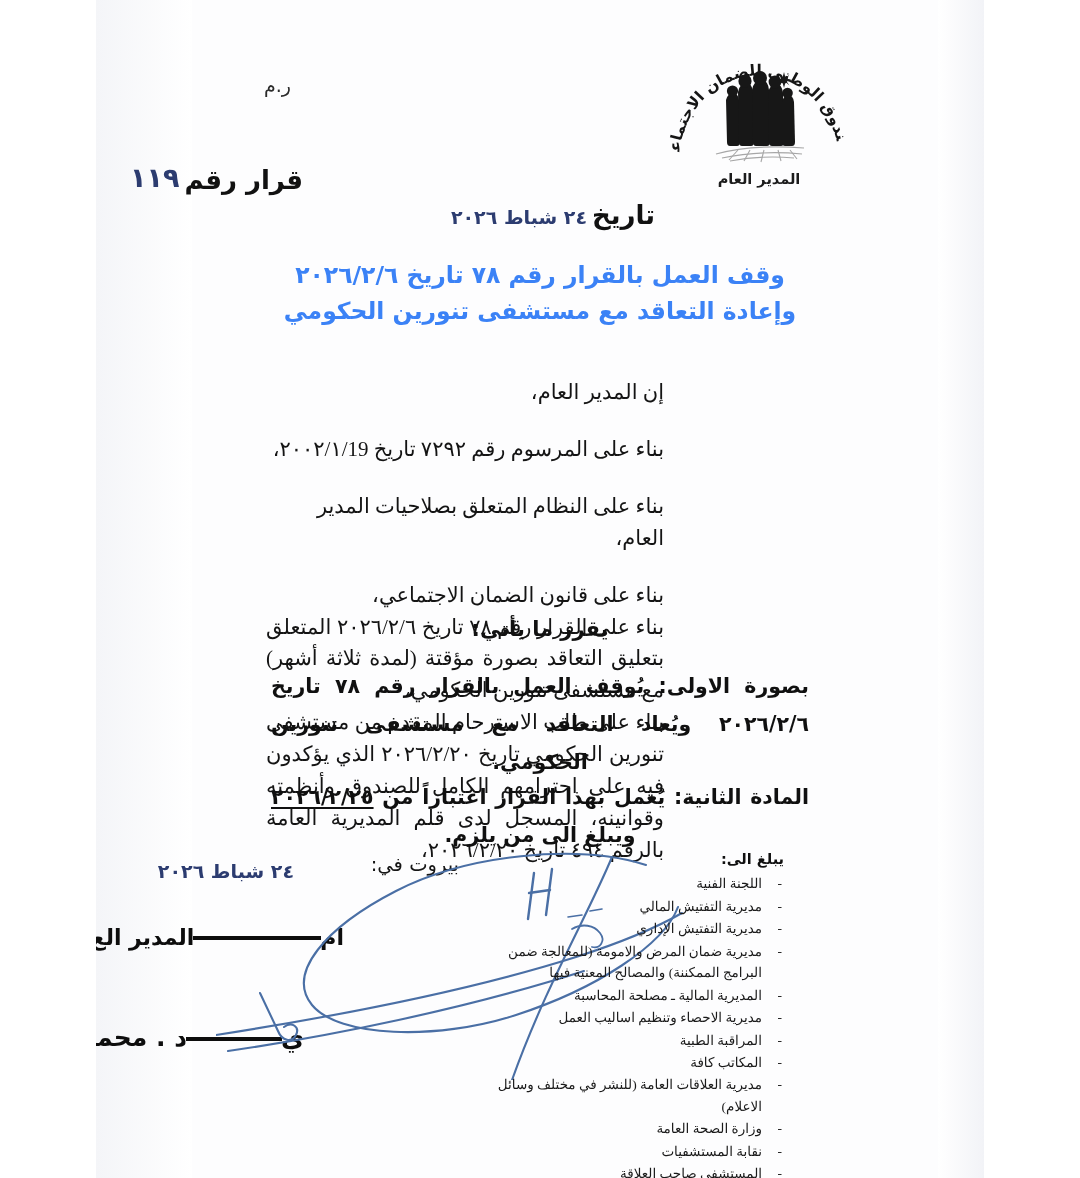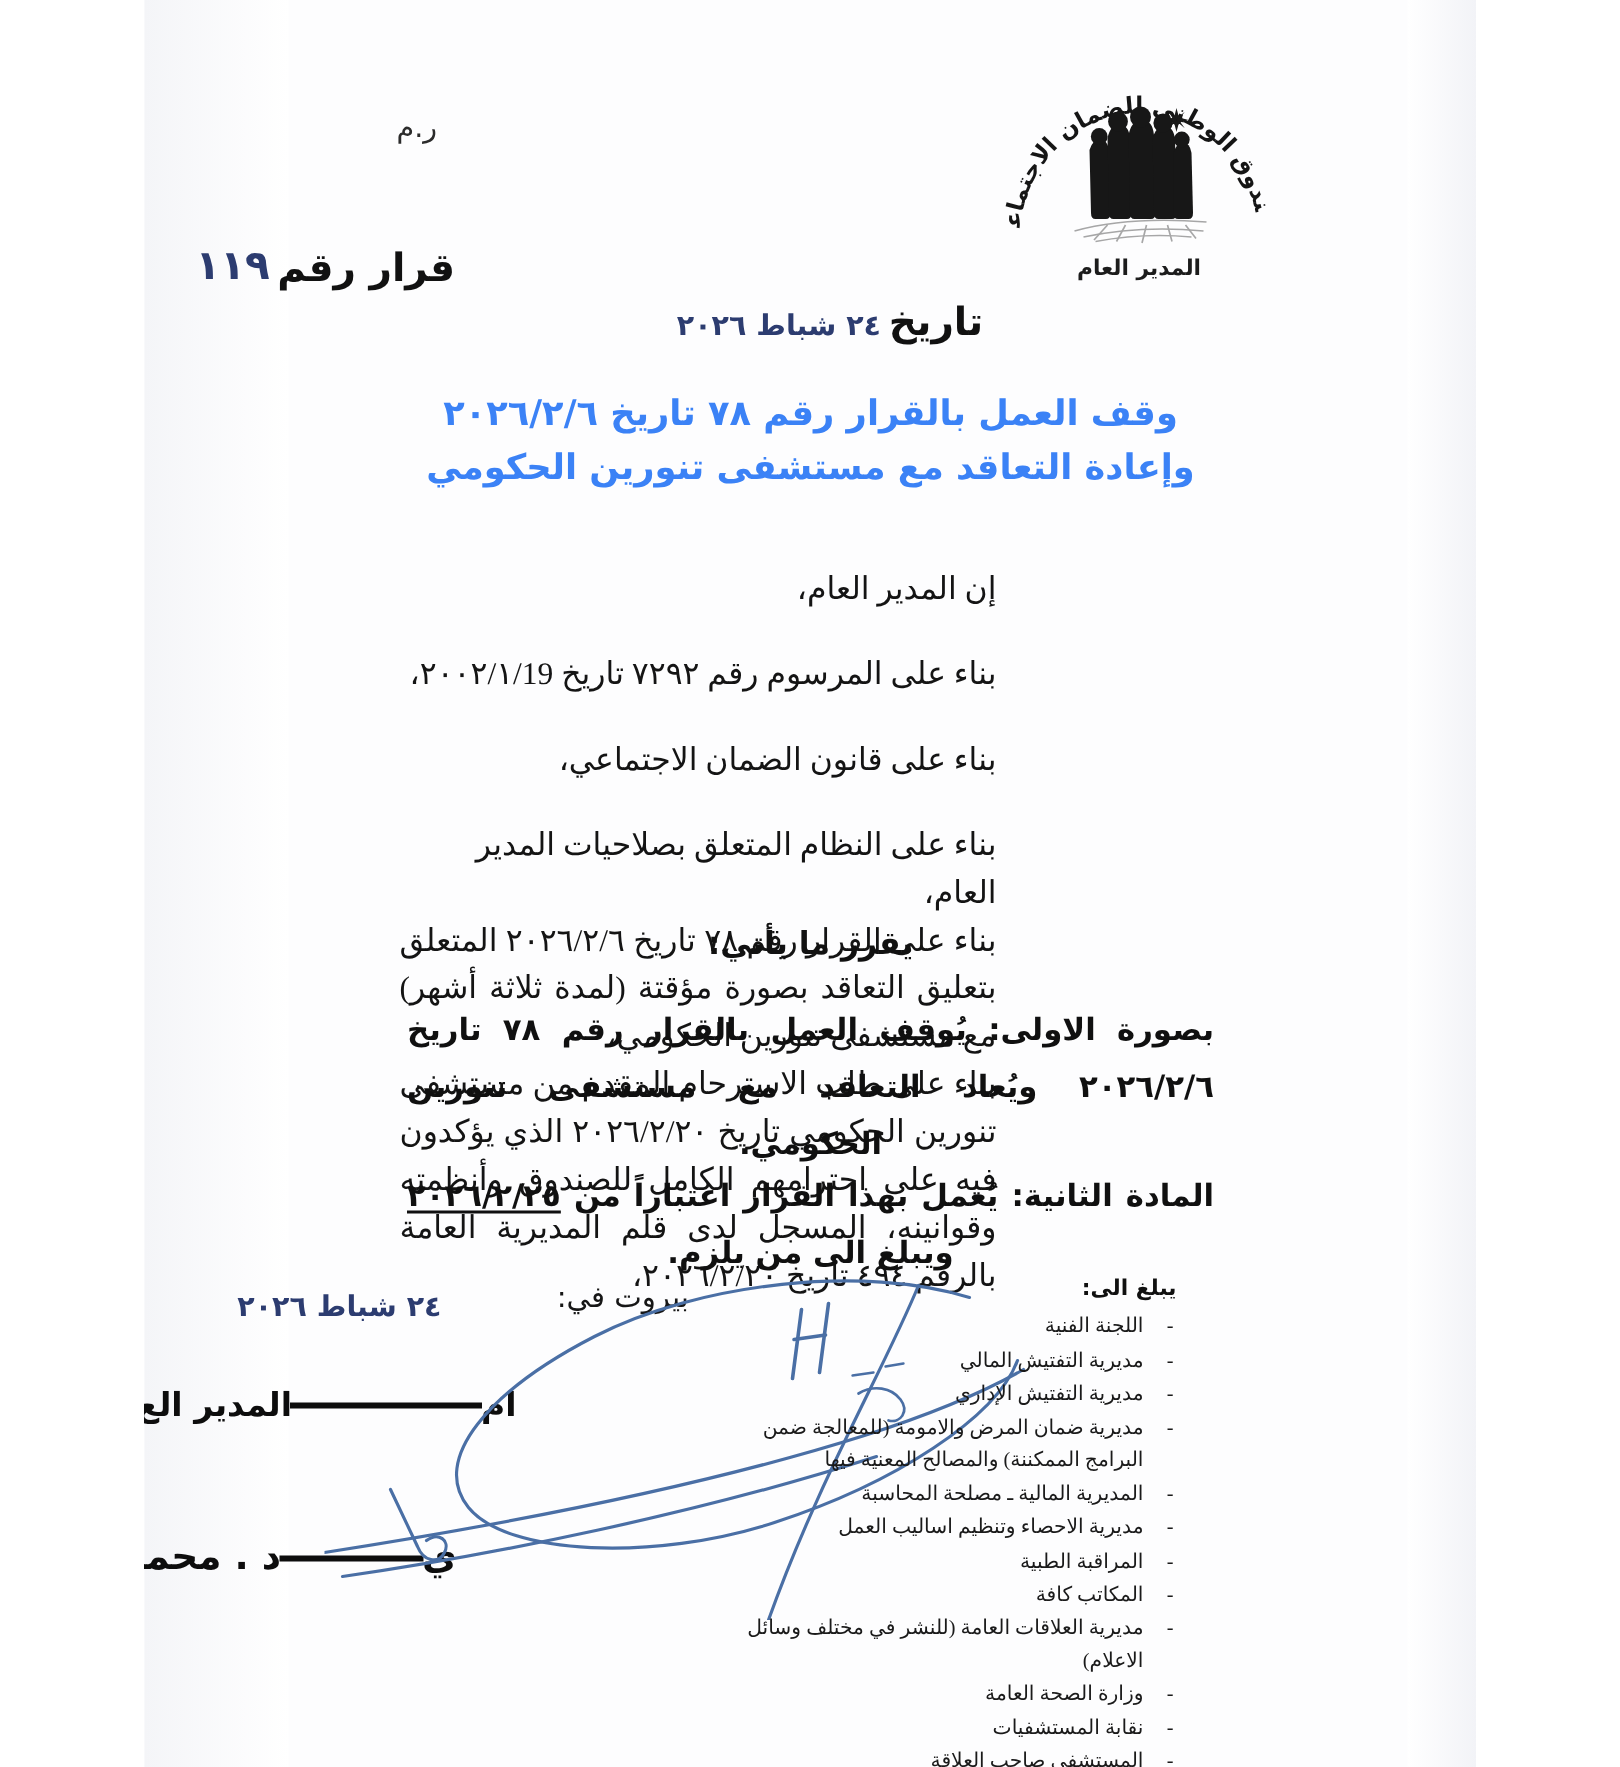--- a/index.html
+++ b/index.html
@@ -324,22 +324,22 @@
   </div>
 
   <div class="abs doc-title">
     <div>وقف العمل بالقرار رقم ٧٨ تاريخ ٢٠٢٦/٢/٦</div>
     <div>وإعادة التعاقد مع مستشفى تنورين الحكومي</div>
   </div>
 
   <div class="abs preamble">
     <div class="p-line">إن المدير العام،</div>
     <div class="p-line">بناء على المرسوم رقم ٧٢٩٢ تاريخ ٢٠٠٢/١/19،</div>
+    <div class="p-line">بناء على النظام المتعلق بصلاحيات المدير العام،</div>
     <div class="p-line">بناء على قانون الضمان الاجتماعي،</div>
-    <div class="p-line">بناء على النظام المتعلق بصلاحيات المدير العام،</div>
     <div class="p-block">بناء على القرار رقم ٧٨ تاريخ ٢٠٢٦/٢/٦ المتعلق بتعليق التعاقد بصورة مؤقتة (لمدة ثلاثة أشهر) مع مستشفى تنورين الحكومي،</div>
     <div class="p-block">بناء على طلب الاسترحام المقدم من مستشفى تنورين الحكومي تاريخ ٢٠٢٦/٢/٢٠ الذي يؤكدون فيه على احترامهم الكامل للصندوق وأنظمته وقوانينه، المسجل لدى قلم المديرية العامة بالرقم ٤٩٤ تاريخ ٢٠٢٦/٢/٢٠،</div>
   </div>
 
   <div class="abs resolve">يقرر ما يأتي:</div>
 
   <div class="abs article article-1">
     <span class="art-label">بصورة الاولى:</span>
     <span>يُوقف العمل بالقرار رقم ٧٨ تاريخ ٢٠٢٦/٢/٦ ويُعاد التعاقد مع مستشفى تنورين الحكومي.</span>
   </div>

